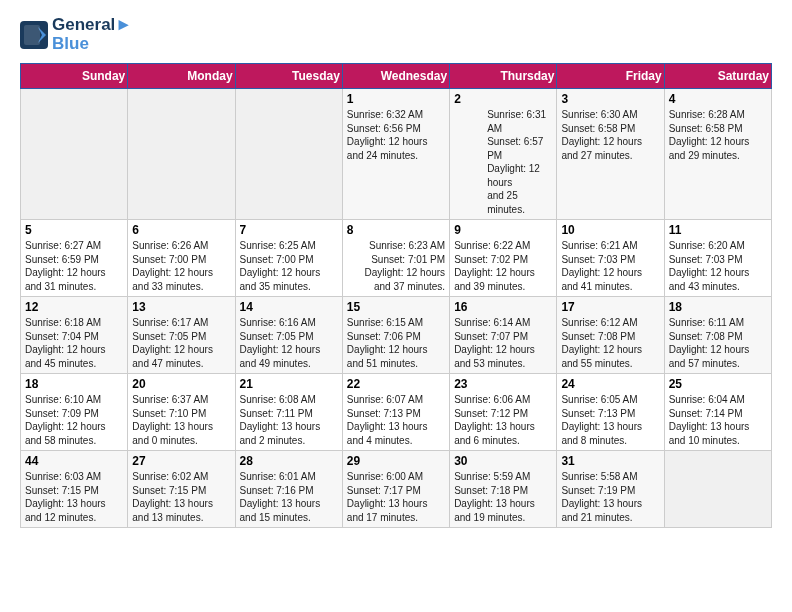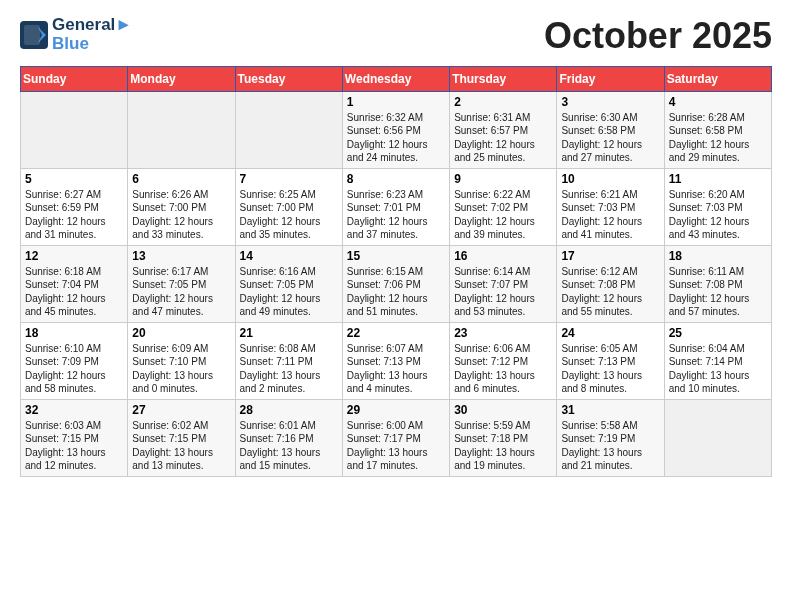--- a/index.html
+++ b/index.html
@@ -45,23 +45,23 @@
       color: #333;
       font-weight: bold;
     }
     .calendar {
       width: 100%;
       border-collapse: collapse;
       border: 1px solid #ccc;
       font-size: 11px;
     }
     .calendar th {
-      background: #ef4444;
+      background: #be185d;
       color: #fff;
-      text-align: left;
+      text-align: right;
       padding: 5px 2px;
       font-size: 12px;
       font-weight: bold;
       border: 1px solid #2b5ba8;
     }
     .calendar td {
       border: 1px solid #ccc;
       vertical-align: top;
       padding: 3px 4px;
       width: calc(100% / 7);
@@ -101,21 +101,20 @@
         <rect x="0" y="0" width="28" height="28" rx="4" fill="#1a3a5c"></rect>
         <polygon points="18,6 26,14 18,22 22,14" fill="#4a90d9"></polygon>
         <rect x="4" y="4" width="16" height="20" rx="2" fill="#fff" opacity="0.15"></rect>
       </svg>
       <div>
         <div style="font-size:17px;font-weight:bold;color:#1a3a5c;line-height:1.1;">General<span style="color:#4a90d9;">►</span></div>
         <div style="font-size:17px;font-weight:bold;color:#4a90d9;line-height:1.1;">Blue</div>
       </div>
     </div>
     <div class="title-block">
-      <div class="month-title">October 2025</div>
     </div>
   </div>
 
   <table class="calendar">
     <thead>
       <tr>
 
       <th>Sunday</th>
           <th>Monday</th>
           <th>Tuesday</th>
@@ -132,21 +131,21 @@
           <td class="empty"></td>
           <td>
             <span class="day-num">1</span>
             <div class="day-info" style="white-space: pre-line;">Sunrise: 6:32 AM
 Sunset: 6:56 PM
 Daylight: 12 hours
 and 24 minutes.</div>
           </td>
           <td>
             <span class="day-num">2</span>
-            <div class="day-info" style="white-space: pre-line;">Sunrise: 6:31 AM
+            <div class="day-info" style="white-space: pre-line; margin-left: 33px;">Sunrise: 6:31 AM
 Sunset: 6:57 PM
 Daylight: 12 hours
 and 25 minutes.</div>
           </td>
           <td>
             <span class="day-num">3</span>
             <div class="day-info" style="white-space: pre-line;">Sunrise: 6:30 AM
 Sunset: 6:58 PM
 Daylight: 12 hours
 and 27 minutes.</div>
@@ -176,21 +175,21 @@
           </td>
           <td>
             <span class="day-num">7</span>
             <div class="day-info" style="white-space: pre-line;">Sunrise: 6:25 AM
 Sunset: 7:00 PM
 Daylight: 12 hours
 and 35 minutes.</div>
           </td>
           <td>
             <span class="day-num">8</span>
-            <div class="day-info" style="white-space: pre-line;">Sunrise: 6:23 AM
+            <div class="day-info" style="white-space: pre-line; text-align: right;">Sunrise: 6:23 AM
 Sunset: 7:01 PM
 Daylight: 12 hours
 and 37 minutes.</div>
           </td>
           <td>
             <span class="day-num">9</span>
             <div class="day-info" style="white-space: pre-line;">Sunrise: 6:22 AM
 Sunset: 7:02 PM
 Daylight: 12 hours
 and 39 minutes.</div>
@@ -264,21 +263,21 @@
         <tr class="row-even">
           <td>
             <span class="day-num">18</span>
             <div class="day-info" style="white-space: pre-line;">Sunrise: 6:10 AM
 Sunset: 7:09 PM
 Daylight: 12 hours
 and 58 minutes.</div>
           </td>
           <td>
             <span class="day-num">20</span>
-            <div class="day-info" style="white-space: pre-line;">Sunrise: 6:09 AM
+            <div class="day-info" style="white-space: pre-line;">Sunrise: 6:37 AM
 Sunset: 7:10 PM
 Daylight: 13 hours
 and 0 minutes.</div>
           </td>
           <td>
             <span class="day-num">21</span>
             <div class="day-info" style="white-space: pre-line;">Sunrise: 6:08 AM
 Sunset: 7:11 PM
 Daylight: 13 hours
 and 2 minutes.</div>
@@ -307,21 +306,21 @@
           <td>
             <span class="day-num">25</span>
             <div class="day-info" style="white-space: pre-line;">Sunrise: 6:04 AM
 Sunset: 7:14 PM
 Daylight: 13 hours
 and 10 minutes.</div>
           </td>
         </tr>
         <tr class="row-odd">
           <td>
-            <span class="day-num">32</span>
+            <span class="day-num">44</span>
             <div class="day-info" style="white-space: pre-line;">Sunrise: 6:03 AM
 Sunset: 7:15 PM
 Daylight: 13 hours
 and 12 minutes.</div>
           </td>
           <td>
             <span class="day-num">27</span>
             <div class="day-info" style="white-space: pre-line;">Sunrise: 6:02 AM
 Sunset: 7:15 PM
 Daylight: 13 hours

